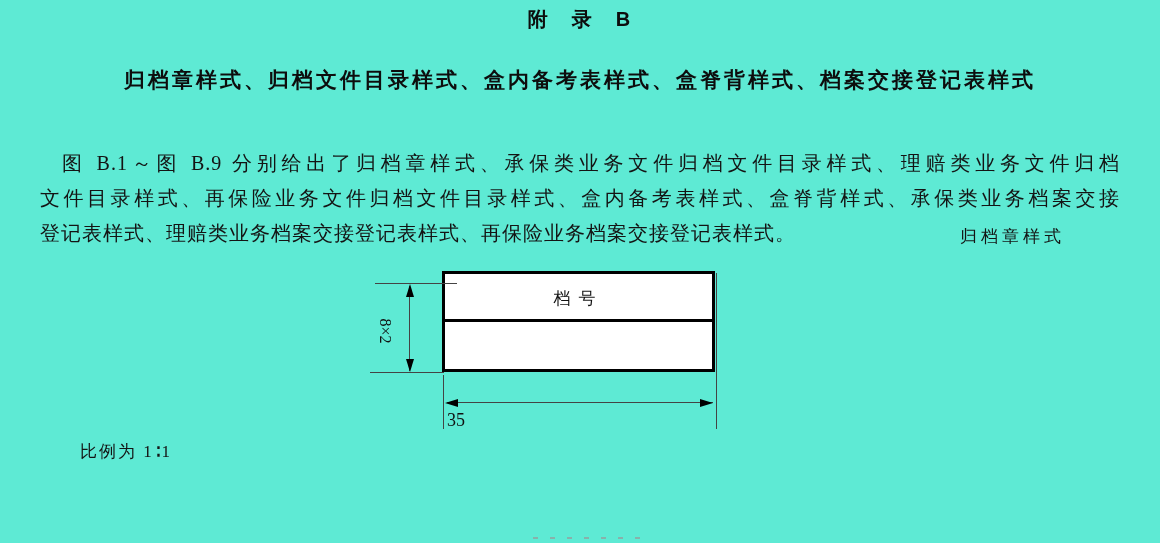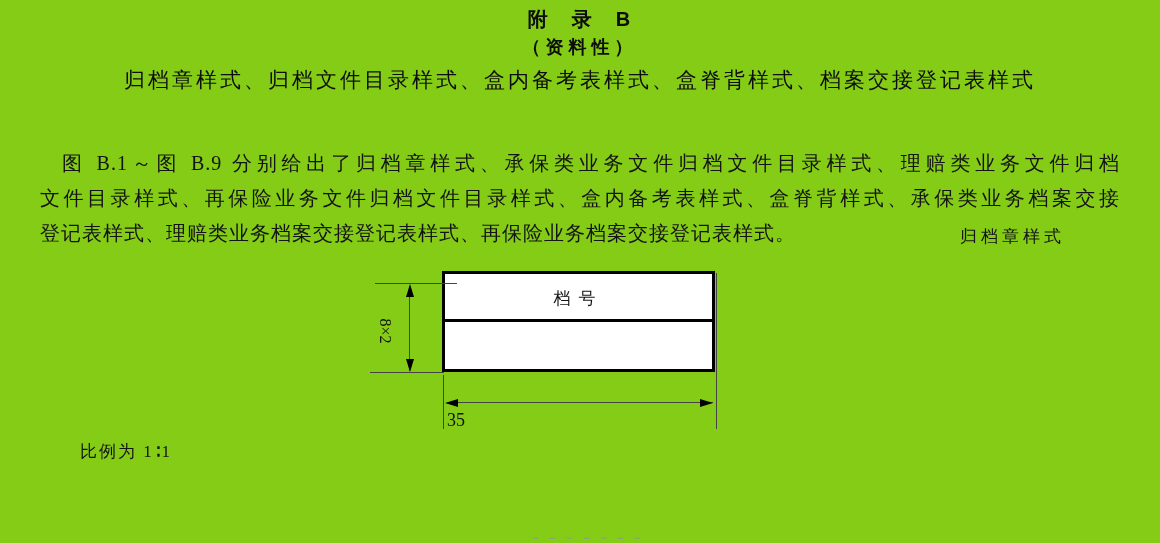--- a/index.html
+++ b/index.html
@@ -1,21 +1,21 @@
 <!DOCTYPE html>
 <html><head>
 <meta charset="utf-8">
 <style>
   * { margin: 0; padding: 0; box-sizing: border-box; }
   html, body { background: #ffffff; }
   .page {
     position: relative;
     width: 1160px;
     height: 543px;
-    background: #84cc16;
+    background: #5eead4;
     overflow: hidden;
     color: #111;
     font-family: "Liberation Serif", "DejaVu Serif", serif;
   }
   .abs { position: absolute; }
 
   
   .title {
     left: 0; right: 0; top: 6px;
     text-align: center;
@@ -31,21 +31,21 @@
     font-family: "Liberation Sans", "DejaVu Sans", sans-serif;
     font-weight: bold;
     font-size: 18px;
     letter-spacing: 5px;
     color: #0d0d0d;
   }
   .heading {
     left: 0; right: 0; top: 66px;
     text-align: center;
     font-family: "Liberation Sans", "DejaVu Sans", sans-serif;
-    font-weight: normal;
+    font-weight: bold;
     font-size: 21px;
     letter-spacing: 3px;
     color: #0d0d0d;
   }
 
   
   .para {
     left: 40px; top: 124px; width: 1080px;
     font-size: 20px;
     line-height: 35px;
@@ -131,21 +131,20 @@
     background: repeating-linear-gradient(90deg, #999 0 5px, transparent 5px 17px);
     opacity: 0.7;
   }
 </style>
 </head>
 <body>
 
 <div class="page">
 
   <div class="abs title">附　录　B</div>
-  <div class="abs subtitle">（资料性）</div>
   <div class="abs heading">归档章样式、归档文件目录样式、盒内备考表样式、盒脊背样式、档案交接登记表样式</div>
 
   <div class="abs para">
     <div class="para-line fill indent">图 B.1～图 B.9 分别给出了归档章样式、承保类业务文件归档文件目录样式、理赔类业务文件归档</div>
     <div class="para-line fill">文件目录样式、再保险业务文件归档文件目录样式、盒内备考表样式、盒脊背样式、承保类业务档案交接</div>
     <div class="para-line">登记表样式、理赔类业务档案交接登记表样式、再保险业务档案交接登记表样式。</div>
   </div>
 
   <div class="abs unit-note">归档章样式</div>
 

